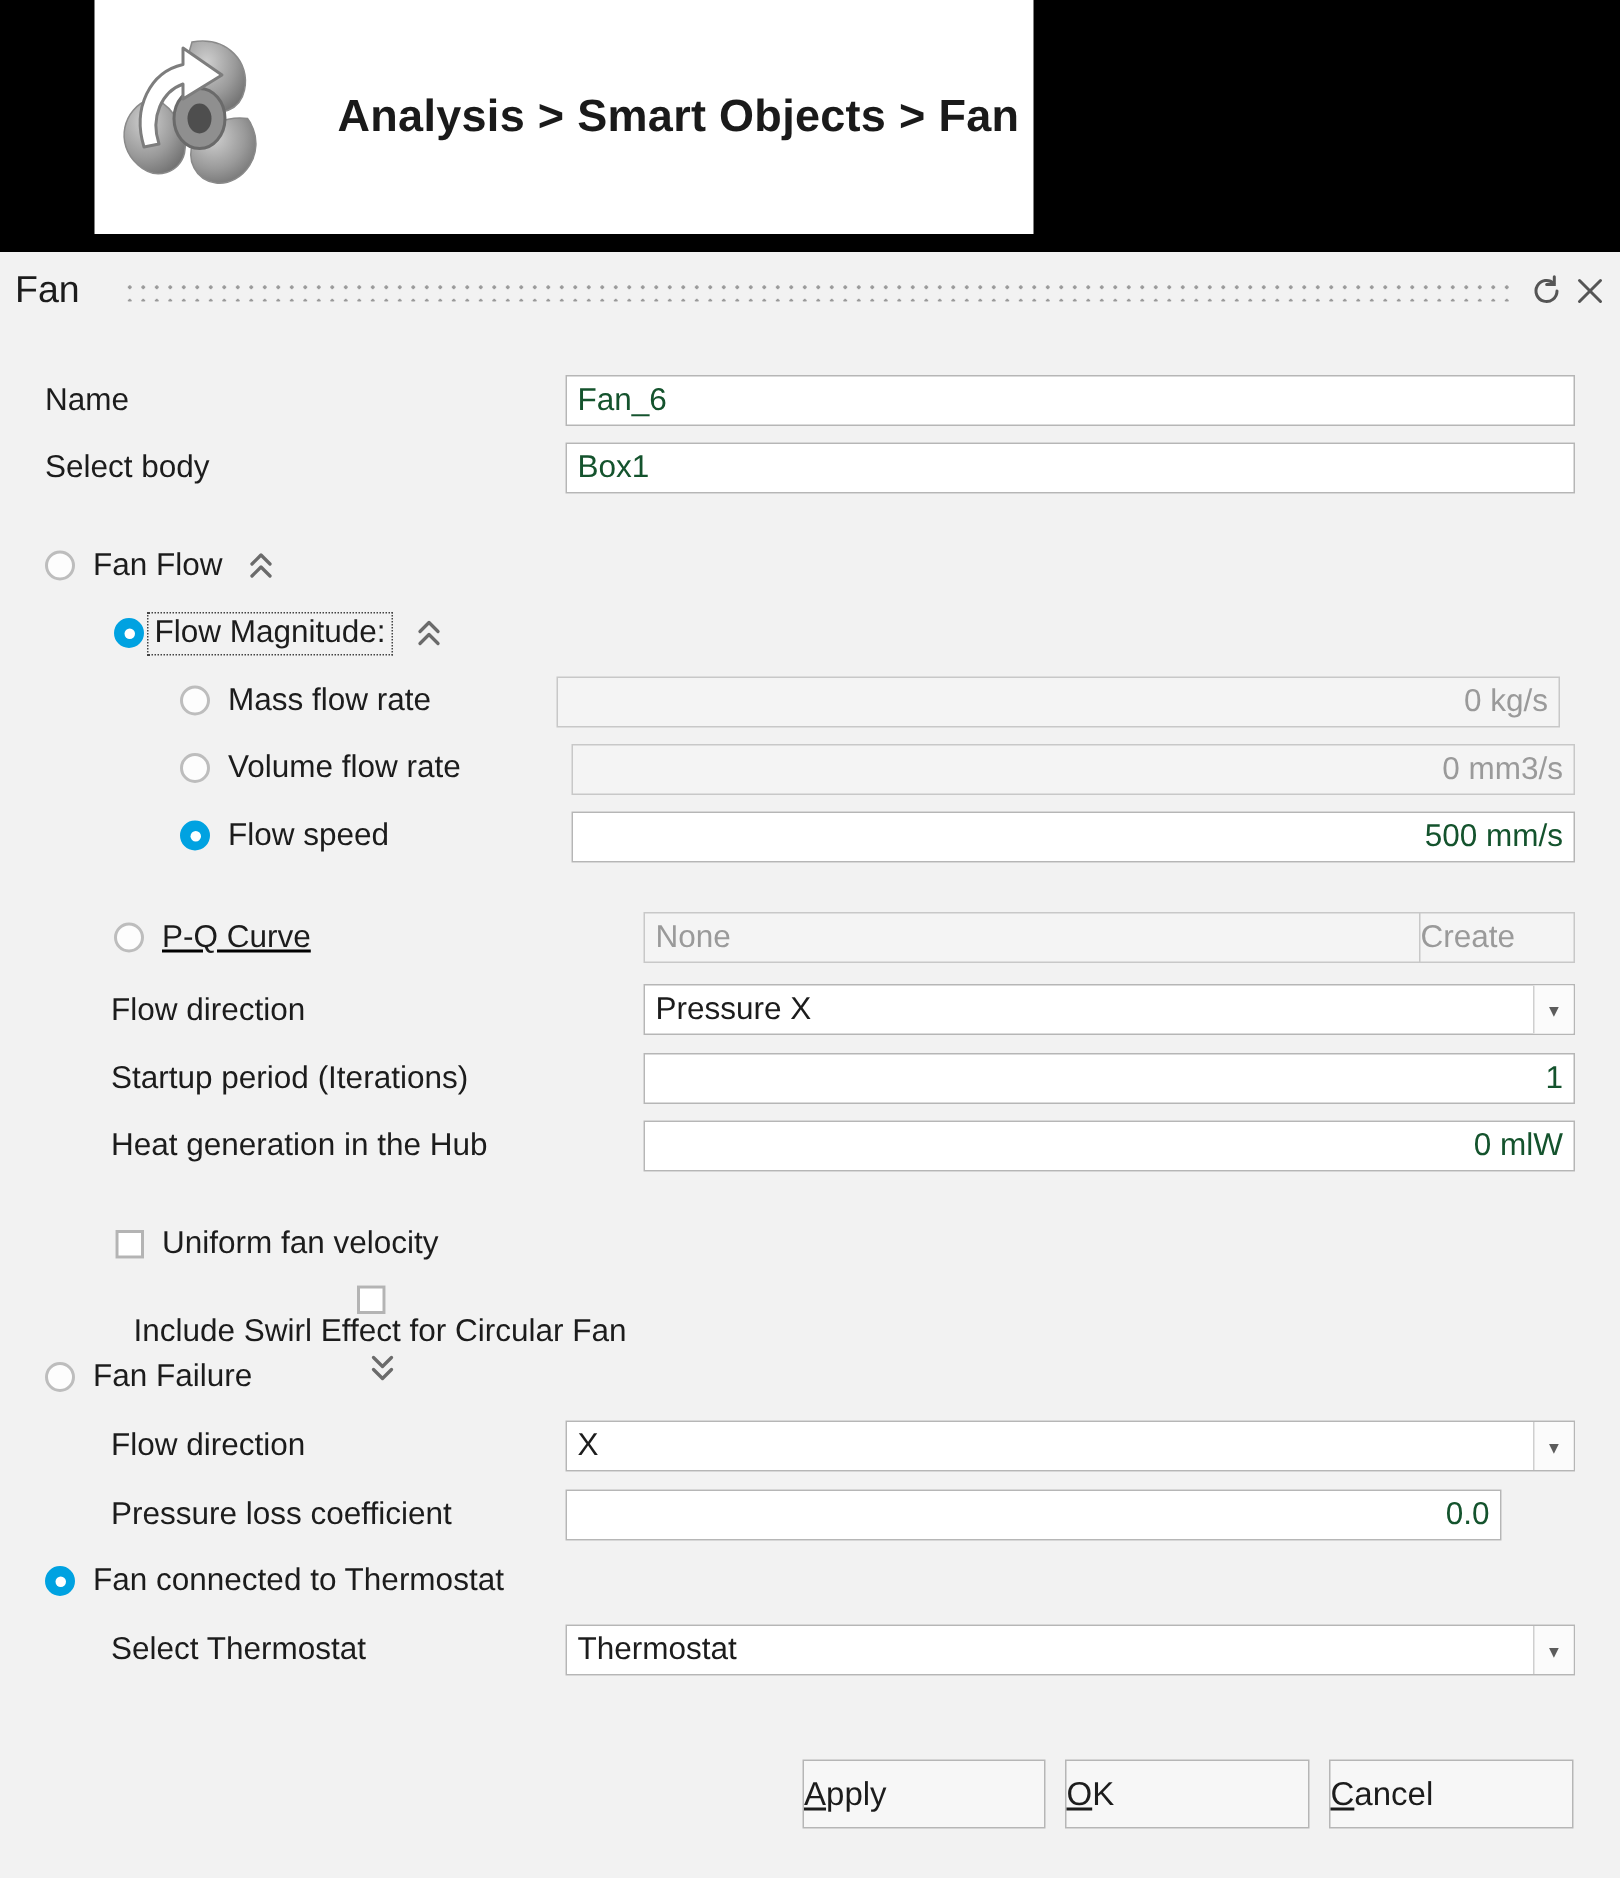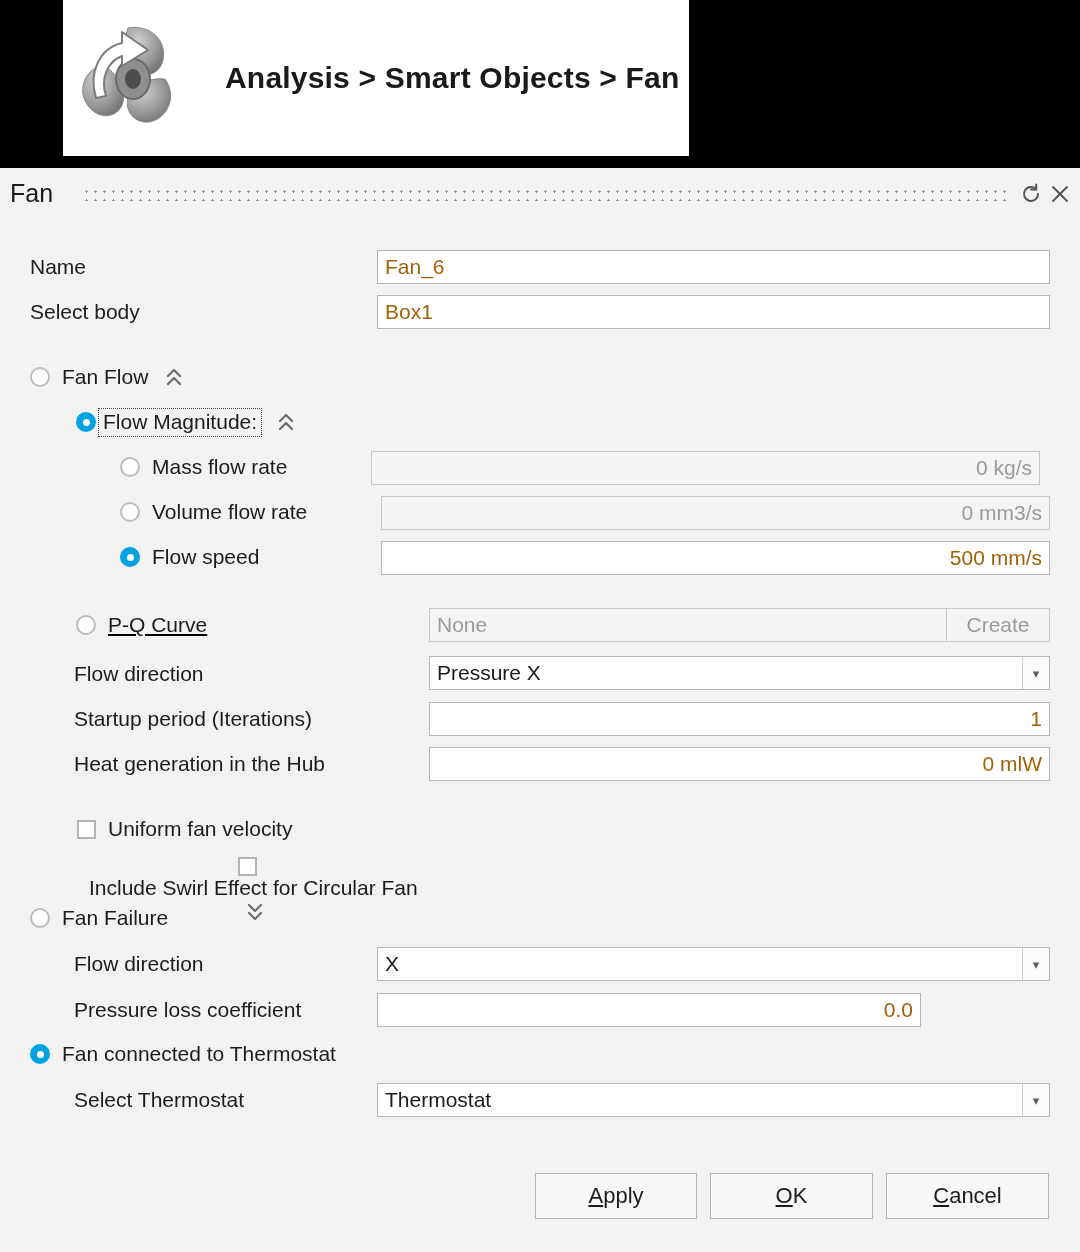--- a/index.html
+++ b/index.html
@@ -104,21 +104,21 @@
   
   .field {
     position: absolute;
     height: 34px;
     background: #ffffff;
     border: 1px solid #b6b6b6;
     box-sizing: border-box;
     display: flex;
     align-items: center;
     font-size: 21px;
-    color: #a16207;
+    color: #14532d;
     padding: 0 7px;
   }
   .field.right { justify-content: flex-end; }
   .field.disabled {
     background: #f4f4f4;
     border-color: #c8c8c8;
     color: #9a9a9a;
   }
 
   
@@ -214,21 +214,20 @@
 
   
   .btn {
     position: absolute;
     height: 46px;
     background: #f7f7f7;
     border: 1px solid #b6b6b6;
     box-sizing: border-box;
     display: flex;
     align-items: center;
-    justify-content: center;
     font-size: 22px;
     color: #1c1c1c;
     cursor: pointer;
   }
   .mn { text-decoration: underline; }
 </style>
 </head>
 <body>
 
 <div id="banner">
@@ -394,21 +393,21 @@
     <span class="lbl">Flow direction</span>
   </div>
   <div class="combo" style="left:377px; top:779px; width:673px;">
     <span class="ctext">X</span>
     <span class="carrow">▾</span>
   </div>
 
   <div class="row" style="left:74px; top:825px;">
     <span class="lbl">Pressure loss coefficient</span>
   </div>
-  <div class="field right" style="left:377px; top:825px; width:544px;">
+  <div class="field right" style="left:377px; top:825px; width:624px;">
     <span>0.0</span>
   </div>
 
   <div class="row" style="left:74px; top:915px;">
     <span class="lbl">Select Thermostat</span>
   </div>
 
   <div class="row" style="left:30px; top:869px;">
     <span class="radio on"></span>
     <span class="lbl" style="margin-left:12px;">Fan connected to Thermostat</span>

